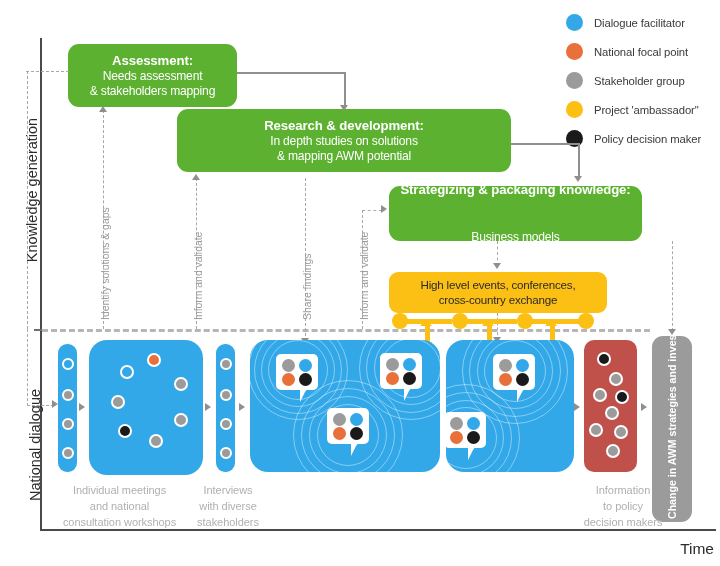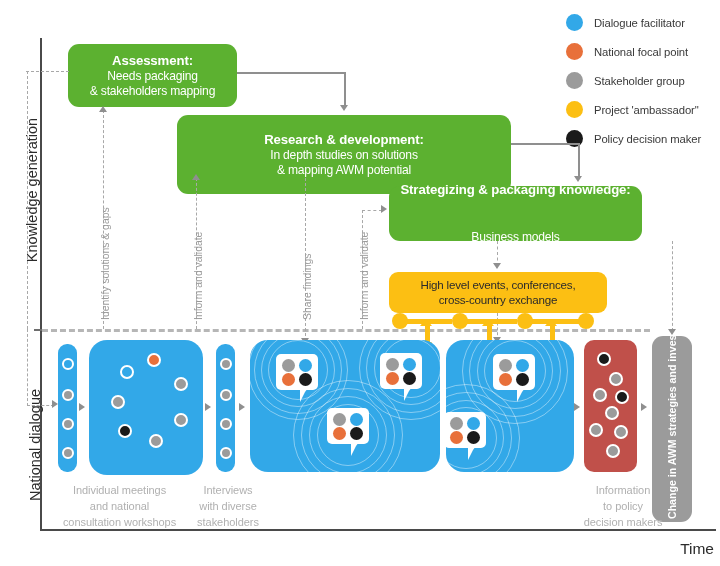--- a/index.html
+++ b/index.html
@@ -40,21 +40,21 @@
   .gbox {
     position: absolute; background: #5cb130; border-radius: 11px;
     color: #ffffff; text-align: center; line-height: 1.22;
     display: flex; flex-direction: column; justify-content: center;
     padding: 4px 8px;
   }
   .gbox .ttl { font-size: 13.2px; font-weight: bold; letter-spacing: -0.1px; }
   .gbox .sub { font-size: 12.1px; letter-spacing: -0.2px; }
 
   #box-assessment { left: 68px;  top: 44px;  width: 169px; height: 63px; }
-  #box-research   { left: 177px; top: 115px; width: 334px; height: 79px; }
+  #box-research   { left: 177px; top: 109px; width: 334px; height: 63px; }
   #box-strategy   { left: 389px; top: 186px; width: 253px; height: 55px; gap: 32px; }
 
   #box-events {
     position: absolute; left: 389px; top: 272px; width: 218px; height: 41px;
     background: #fcbf13; border-radius: 9px; color: #2b2b2b; text-align: center;
     display: flex; align-items: center; justify-content: center;
     font-size: 11.6px; line-height: 1.25; letter-spacing: -0.2px; padding: 0 6px;
   }
 
   
@@ -192,21 +192,21 @@
   <div class="axis-rot" id="lbl-knowledge">Knowledge generation</div>
   <div class="axis-rot" id="lbl-national">National dialogue</div>
   <div class="axis-time">Time</div>
 
   <div class="ln ln-h" style="left:34px;top:329px;width:12px;background:#6d6d6d;"></div>
 
   <div class="big-dash" style="left:42px;top:329px;width:608px;"></div>
 
   <div class="gbox" id="box-assessment">
     <div class="ttl">Assessment:</div>
-    <div class="sub">Needs packaging</div>
+    <div class="sub">Needs assessment</div>
     <div class="sub">&amp; stakeholders mapping</div>
   </div>
 
   <div class="gbox" id="box-research">
     <div class="ttl">Research &amp; development:</div>
     <div class="sub">In depth studies on solutions</div>
     <div class="sub">&amp; mapping AWM  potential</div>
   </div>
 
   <div class="gbox" id="box-strategy">

